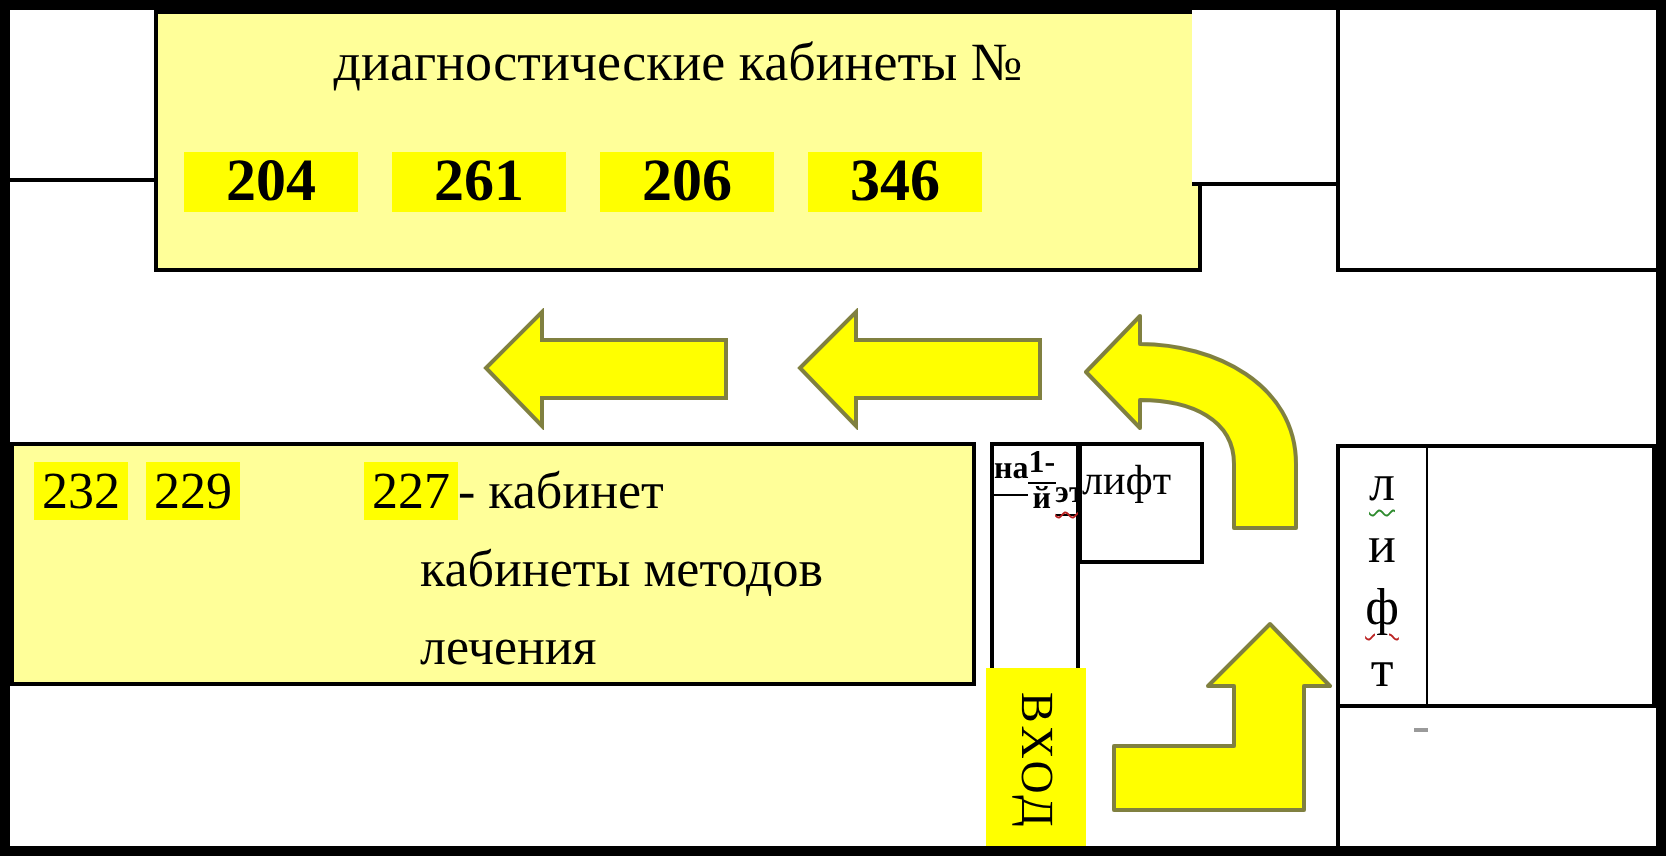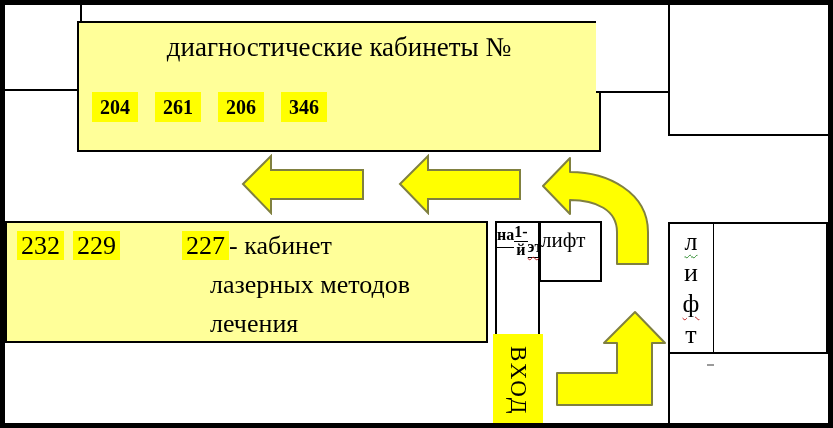--- a/index.html
+++ b/index.html
@@ -8,26 +8,26 @@
     position:relative;width:833px;height:428px;background:#ffffff;
     border:5px solid #000;overflow:hidden;
   }
   .abs{position:absolute;}
 
   
   .cell-topleft{left:0;top:0;width:77px;height:86px;background:#fff;
     border-right:2px solid #000;border-bottom:2px solid #000;}
 
   
-  .box-diagnostic{left:72px;top:16px;width:524px;height:131px;background:#FFFF99;
+  .box-diagnostic{left:72px;top:0;width:524px;height:131px;background:#FFFF99;
     border:2px solid #000;padding-top:9px;}
   .diag-title{font-size:27px;color:#000;text-align:center;white-space:nowrap;}
   .diag-rooms{margin-top:29px;padding-left:13px;}
   .room-hl{display:inline-block;background:#FFFF00;color:#000;font-weight:bold;
-    font-size:20px;padding:0 8px;margin-right:13px;line-height:30px;}
+    font-size:30px;padding:0 21px;margin-right:13px;line-height:30px;}
 
   
   .cell-top-mid{left:591px;top:0;width:77px;height:88px;background:#fff;
     border-right:2px solid #000;border-bottom:2px solid #000;}
   .cell-top-right{left:663px;top:0;width:160px;height:131px;background:#fff;
     border-left:2px solid #000;border-bottom:2px solid #000;}
 
   
   .box-laser{left:0;top:216px;width:483px;height:122px;background:#FFFF99;
     border:2px solid #000;padding:3px 0 0 10px;font-size:26px;color:#000;}
@@ -114,21 +114,21 @@
     <svg width="110" height="113" viewBox="0 0 110 113">
       <path d="M 2,32 L 29,4 L 29,18 C 66,18 107,38 107,78 L 107,110 L 76,110 L 76,78
                C 76,56 55,46 29,46 L 29,60 Z" fill="#FFFF00" stroke="#808040" stroke-width="2" stroke-linejoin="round"></path>
     </svg>
   </div>
 
   <div class="abs box-laser">
     <div class="laser-line">
       <span class="num">232</span><span class="num num-229">229</span><span class="gap"></span><span class="num">227</span><span>- кабинет</span>
     </div>
-    <div class="laser-line laser-indent">лазерных методов</div>
+    <div class="laser-line laser-indent">кабинеты методов</div>
     <div class="laser-line laser-indent">лечения</div>
   </div>
 
   <div class="abs stairs">
     <div class="stair-row sr0">на</div>
     <div class="stair-row sr1">1-й</div>
     <div class="stair-row sr2"></div>
     <div class="stair-row sr3"><span class="wavy-red">эт.</span></div>
     <div class="stair-row sr4"></div>
     <div class="stair-row sr5"></div>

